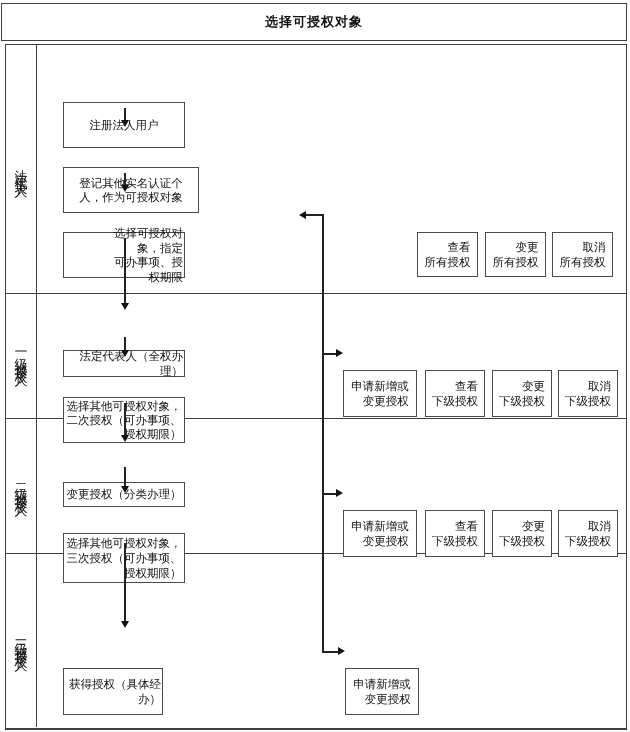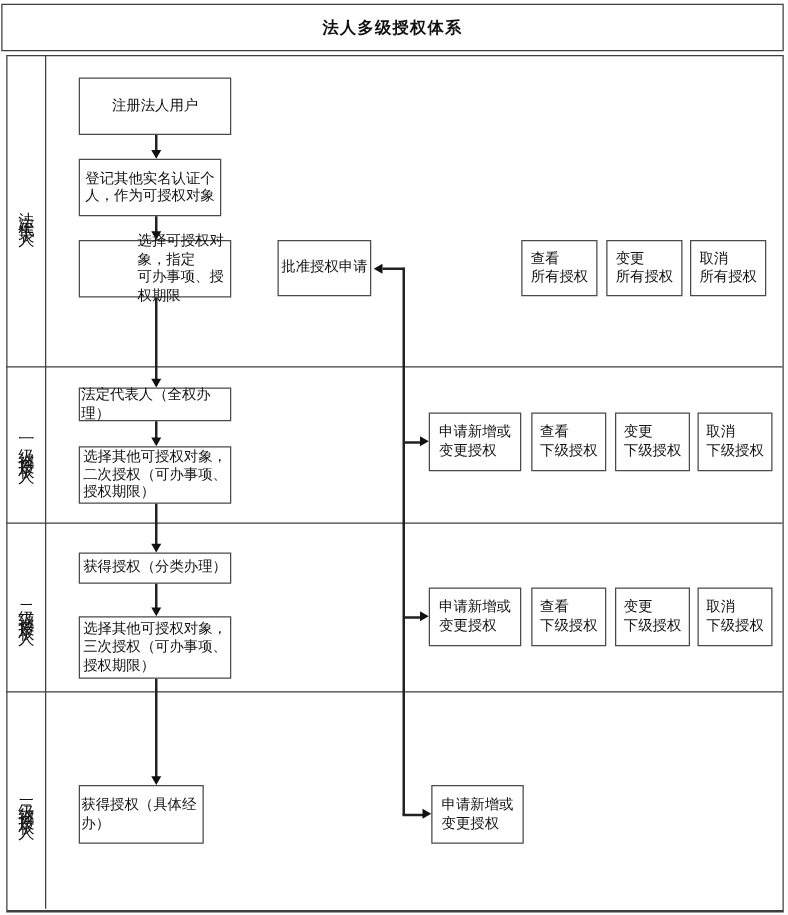--- a/index.html
+++ b/index.html
@@ -20,35 +20,35 @@
   .vline { position:absolute; width:1.5px; background:#222; }
   .hline { position:absolute; height:1.5px; background:#222; }
   .lane-line { position:absolute; left:5px; width:621px; height:1px; background:#3f3f3f; }
   .lane-label { position:absolute; left:6px; width:29px; display:grid; place-items:center; }
   .lane-label span {
     writing-mode:vertical-lr; text-orientation:upright;
     letter-spacing:4px; font-size:13px; color:#111;
   }
   .box {
     position:absolute; box-sizing:border-box; border:1px solid #4a4a4a; background:#fff;
-    display:flex; align-items:center; justify-content:center; text-align:left;
-    font-size:11.5px; line-height:14.5px; white-space:pre-line; padding:1px;
+    display:flex; align-items:center; justify-content:center; text-align:right;
+    font-size:11.5px; line-height:14.5px; white-space:pre-line; padding:1px;margin-top:40px;
   }
   .arr { position:absolute; width:0; height:0; }
   .arr-down  { border-left:4px solid transparent; border-right:4px solid transparent; border-top:7px solid #111; }
   .arr-left  { border-top:4px solid transparent; border-bottom:4px solid transparent; border-right:7px solid #111; }
   .arr-right { border-top:4px solid transparent; border-bottom:4px solid transparent; border-left:7px solid #111; }
 </style>
 </head>
 <body>
 
 <div class="canvas">
 
   <div class="title-bar">
-    <span>法人多级授权体系</span>
+    <span>选择可授权对象</span>
   </div>
 
   <div class="main-frame"></div>
   <div class="vline" style="left:36px; top:44px; height:683px; width:1px; background:#3f3f3f;"></div>
   <div class="lane-line" style="top:293px;"></div>
   <div class="lane-line" style="top:418px;"></div>
   <div class="lane-line" style="top:553px;"></div>
 
   <div class="lane-label" style="top:44px; height:249px;">
       <span>法定代表人</span>
@@ -57,46 +57,45 @@
       <span>一级被授权人</span>
     </div>
   <div class="lane-label" style="top:418px; height:135px;">
       <span>二级被授权人</span>
     </div>
   <div class="lane-label" style="top:553px; height:175px;">
       <span>三级被授权人</span>
     </div>
 
   <div class="box" style="left:63px; top:62px; width:122px; height:46px;">注册法人用户</div>
-  <div class="box" style="left:63px; top:127px; width:114px; height:46px;font-family:Liberation Serif, serif;">登记其他实名认证个
+  <div class="box" style="left:63px; top:127px; width:136px; height:46px;font-family:Liberation Serif, serif;">登记其他实名认证个
 人，作为可授权对象</div>
   <div class="box" style="left:63px; top:192px; width:122px; height:46px;padding-left:46px;">选择可授权对象，指定
 可办事项、授权期限</div>
-  <div class="box" style="left:222px; top:192px; width:75px; height:45px;">批准授权申请</div>
   <div class="box" style="left:417px; top:192px; width:61px; height:45px;">查看
 所有授权</div>
   <div class="box" style="left:485px; top:192px; width:61px; height:45px;">变更
 所有授权</div>
   <div class="box" style="left:552px; top:192px; width:61px; height:45px;">取消
 所有授权</div>
 
   <div class="box" style="left:63px; top:310px; width:122px; height:27px;">法定代表人（全权办理）</div>
   <div class="box" style="left:63px; top:357px; width:122px; height:46px; line-height:14px;">选择其他可授权对象，
 二次授权（可办事项、
 授权期限）</div>
   <div class="box" style="left:343px; top:330px; width:74px; height:47px;">申请新增或
 变更授权</div>
   <div class="box" style="left:425px; top:330px; width:60px; height:47px;">查看
 下级授权</div>
   <div class="box" style="left:492px; top:330px; width:60px; height:47px;">变更
 下级授权</div>
   <div class="box" style="left:558px; top:330px; width:60px; height:47px;">取消
 下级授权</div>
 
-  <div class="box" style="left:63px; top:442px; width:122px; height:25px;">获得授权（分类办理）</div>
+  <div class="box" style="left:63px; top:442px; width:122px; height:25px;">变更授权（分类办理）</div>
   <div class="box" style="left:63px; top:493px; width:122px; height:50px; line-height:15px;">选择其他可授权对象，
 三次授权（可办事项、
 授权期限）</div>
   <div class="box" style="left:343px; top:470px; width:74px; height:47px;">申请新增或
 变更授权</div>
   <div class="box" style="left:425px; top:470px; width:60px; height:47px;">查看
 下级授权</div>
   <div class="box" style="left:492px; top:470px; width:60px; height:47px;">变更
 下级授权</div>
   <div class="box" style="left:558px; top:470px; width:60px; height:47px;">取消

